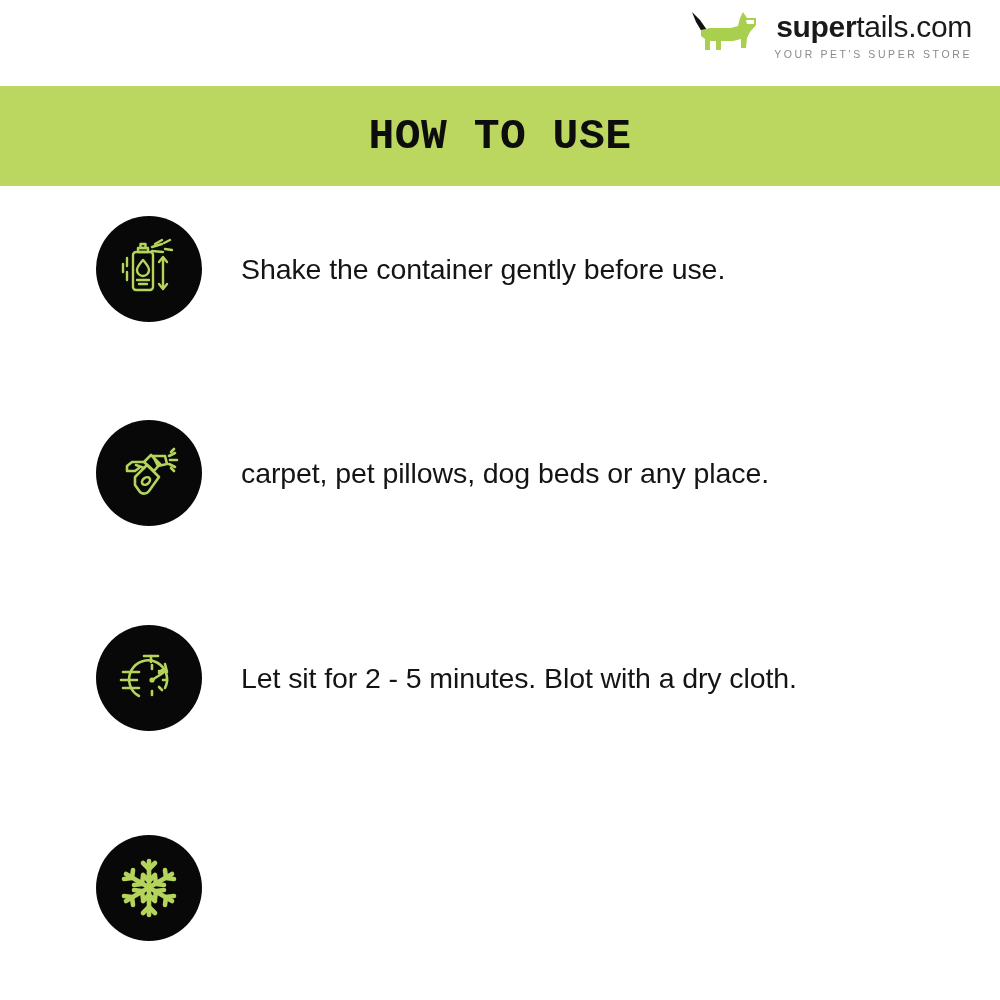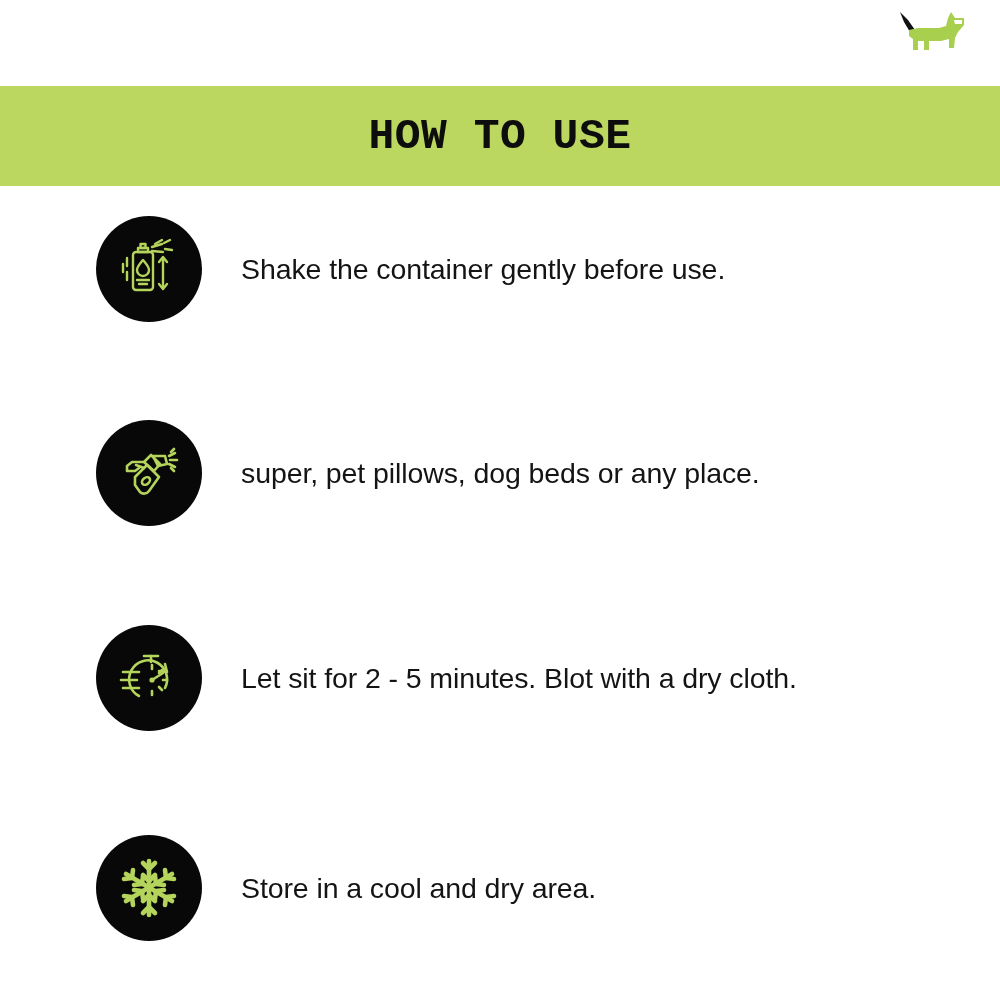--- a/index.html
+++ b/index.html
@@ -139,20 +139,24 @@
 
       <path d="M2 4 L10 12 L17 22 L12 24 L6 14 Z" fill="#111111"></path>
 
       <path d="M11 22 L20 20 L31 20 L41 20 L48 18 L50 10 L53 4 L57 10 L66 10
                L66 17 L60 24 L57 30 L56 40 L51 40 L51 31 L43 33 L31 33 L31 42
                L26 42 L26 33 L20 33 L20 42 L15 42 L15 31 L11 28 Z" fill="#a9cf4e"></path>
 
       <path d="M56 12 L64 12 L64 16 L57 16 Z" fill="#ffffff"></path>
     </svg>
 
+    <div class="logo-text">
+      <div class="wordmark"><span class="wm-bold">super</span><span class="wm-light">tails.com</span></div>
+      <div class="tagline">YOUR PET'S SUPER STORE</div>
+    </div>
 
   </div>
 </div>
 
 <div class="banner">
   <div class="banner-title">HOW TO USE</div>
 </div>
 
 <div class="steps">
 
@@ -211,21 +215,21 @@
 
           <path d="M56 19 l6 -3"></path>
           <path d="M57 23 l7 0"></path>
           <path d="M56 27 l6 3"></path>
           <path d="M58 15 l3 -3"></path>
           <path d="M58 31 l3 3"></path>
         </g>
       </svg>
     </div>
     <div class="step-text">
-      <span class="line">super, pet pillows, dog beds or any place.</span>
+      <span class="line">carpet, pet pillows, dog beds or any place.</span>
     </div>
   </div>
 
   <div class="step step-3">
     <div class="icon-circle">
       <svg width="72" height="72" viewBox="0 0 72 72">
         <g fill="none" stroke="#b5d45c" stroke-width="2.6" stroke-linecap="round" stroke-linejoin="round">
 
           <path d="M26 54 a19 19 0 1 1 26 -8"></path>
 
@@ -277,18 +281,15 @@
           <path d="M42 38 l8 -1 M42 38 l-1 8"></path>
 
           <path d="M52 25 l8 1 M52 25 l-1 -8"></path>
           <path d="M42 31 l8 1 M42 31 l-1 -8"></path>
 
           <path d="M18 44 l-8 -1 M18 44 l1 8"></path>
           <path d="M28 38 l-8 -1 M28 38 l1 8"></path>
         </g>
       </svg>
     </div>
-    <div class="step-text">
-      <span class="line">Store in a cool and dry area.</span>
-    </div>
   </div>
 
 </div>
 
 </body></html>

